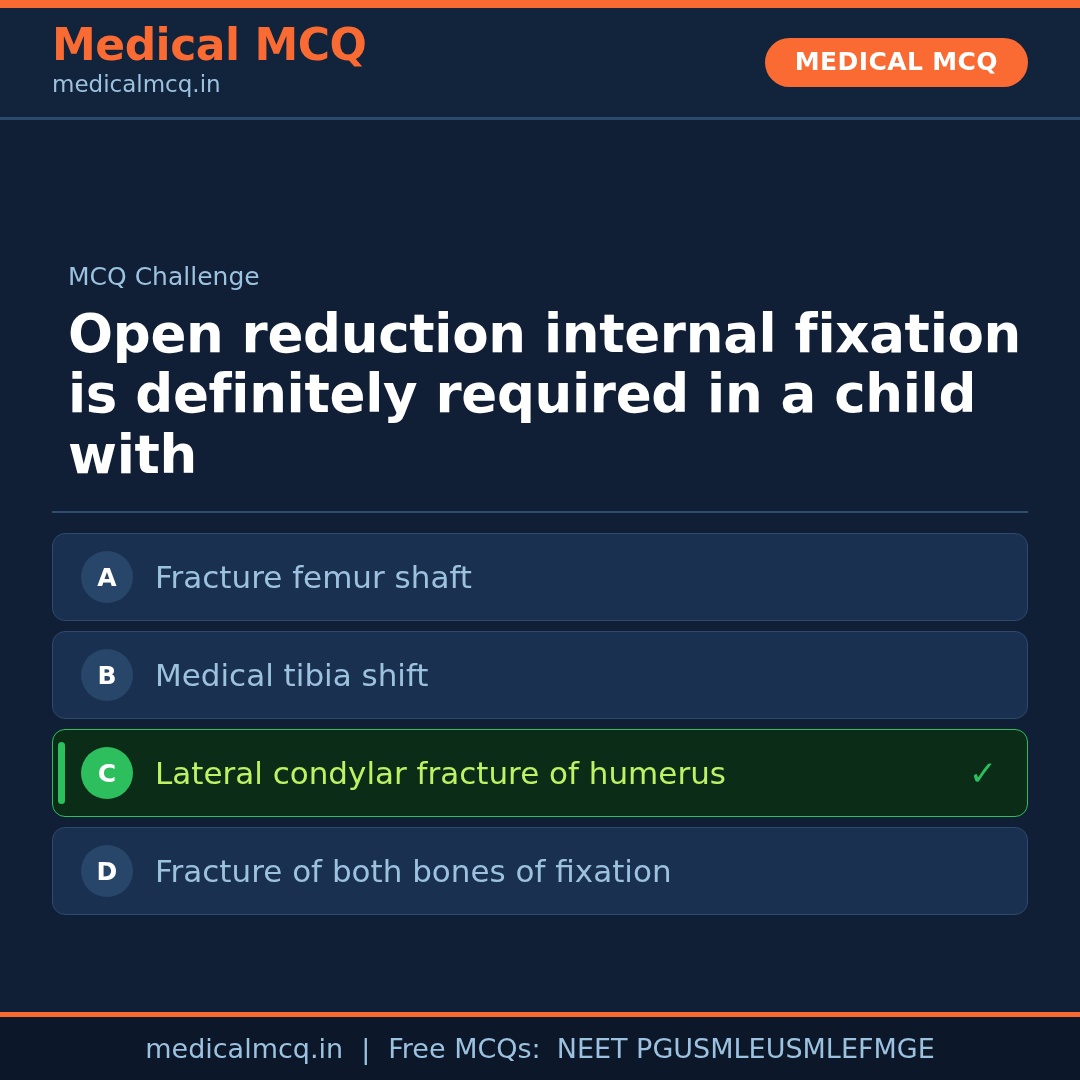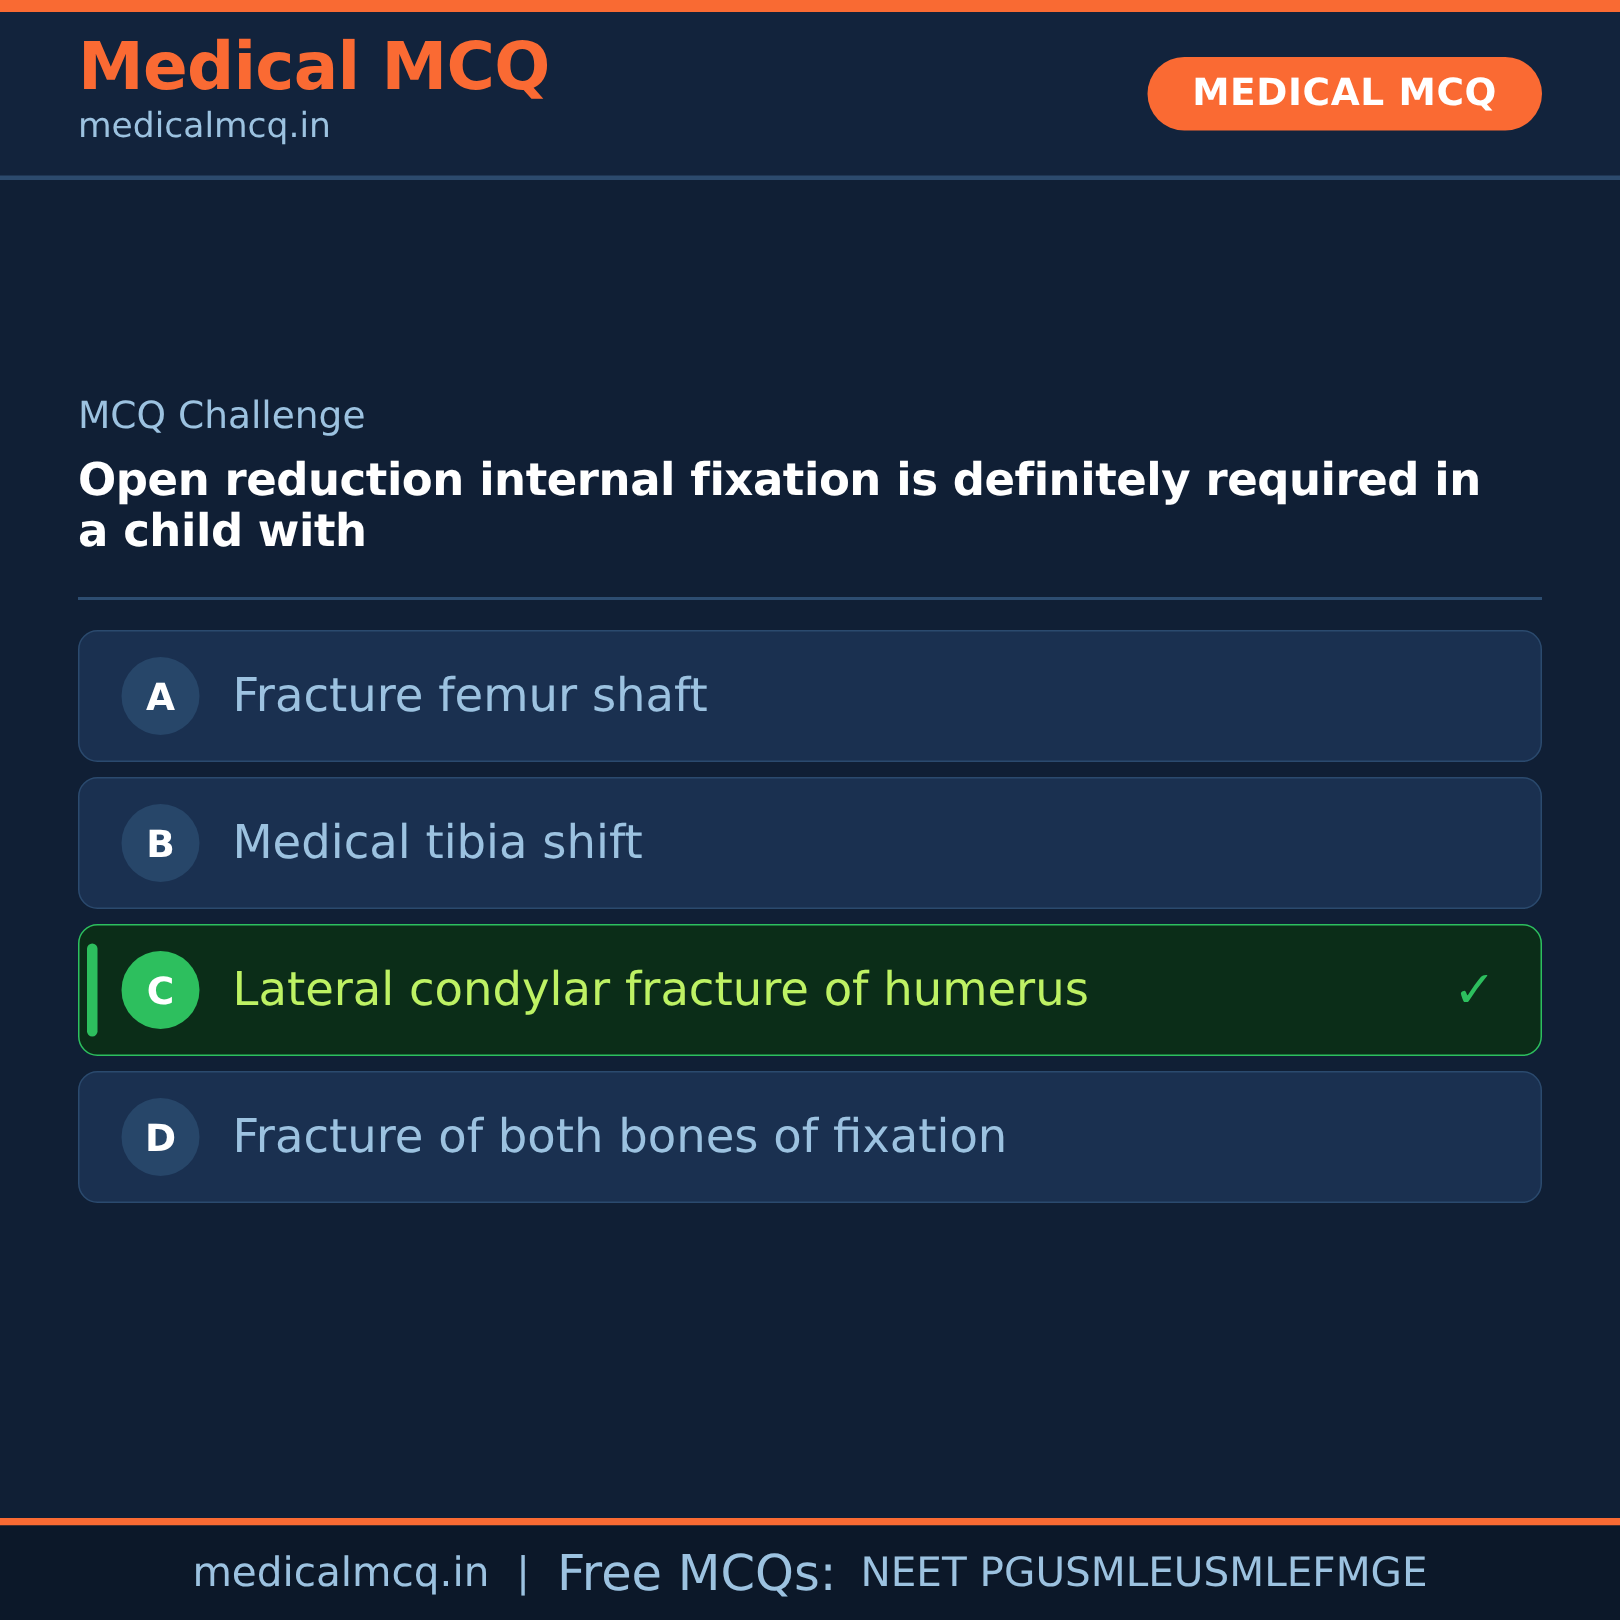--- a/index.html
+++ b/index.html
@@ -78,29 +78,30 @@
   .body {
     flex: 1 1 auto;
     position: relative;
     padding: 0 52px;
     box-sizing: border-box;
     display: flex;
     flex-direction: column;
   }
   .q-block {
     margin-top: 142px;
+    margin-left: 16px;
   }
   .eyebrow {
     font-size: 25px;
     color: #9cc2e0;
     line-height: 1.2;
     margin-bottom: 12px;
   }
   .question {
-    font-size: 30px;
+    font-size: 53px;
     font-weight: bold;
     color: #ffffff;
     line-height: 1.14;
     letter-spacing: -0.3px;
     max-width: 960px;
   }
   .q-divider {
     height: 2px;
     background: #2d4d71;
     margin-top: 26px;
@@ -210,21 +211,21 @@
   .footer-exams {
     display: flex;
     gap: 0;
   }
   .footer-exams .exam {
     font-size: 27px;
     color: #9cc2e0;
     line-height: 1;
   }
   .footer-label {
-    font-size: 33px;
+    font-size: 27px;
     color: #9cc2e0;
     line-height: 1;
     margin-right: 16px;
   }
 </style>
 </head>
 <body>
 
 <div class="page">
 

